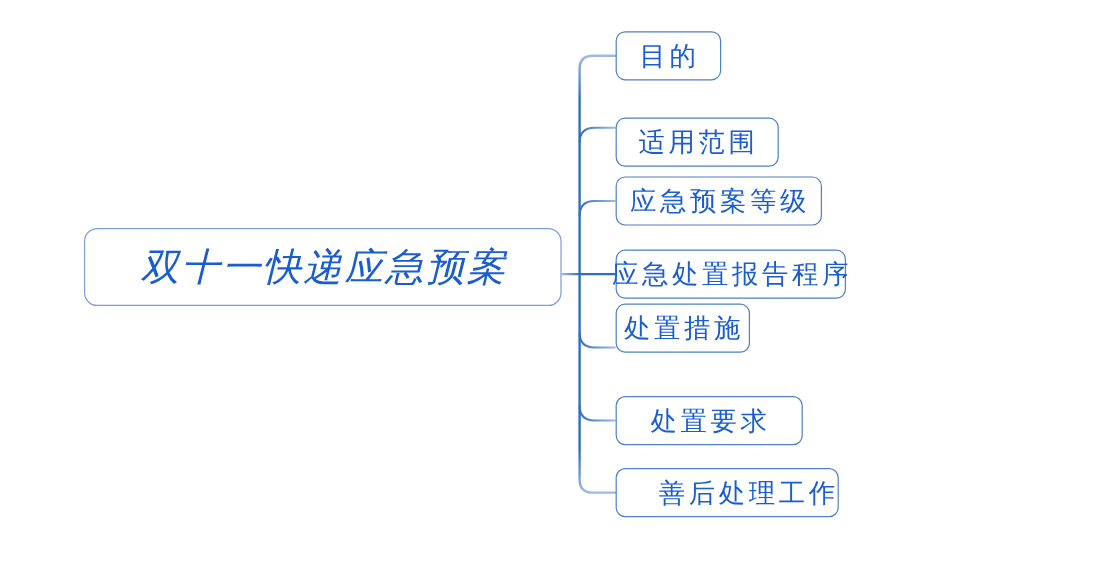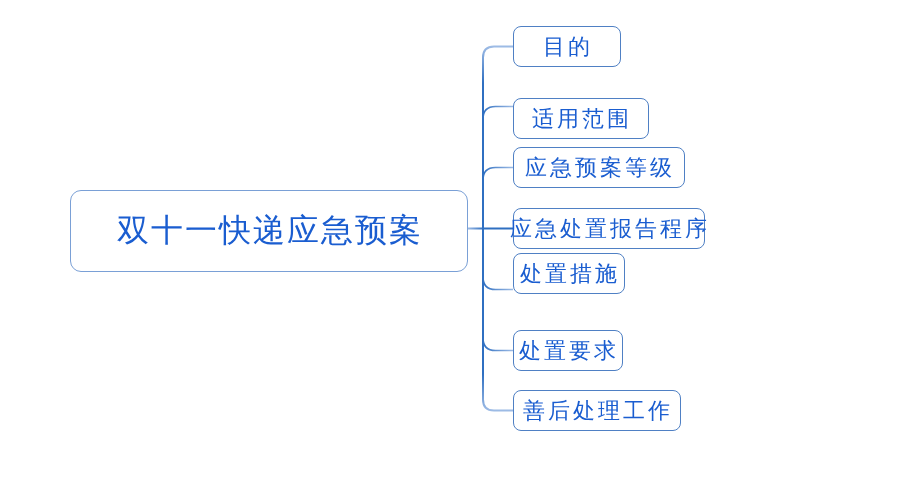--- a/index.html
+++ b/index.html
@@ -33,25 +33,26 @@
     justify-content: center;
     background: #ffffff;
     color: var(--text, #1a5dd0);
     white-space: nowrap;
     cursor: pointer;
   }
   .node.root {
     left: 70px;
     top: 190px;
     width: 398px;
-    height: 82px;
+    height: 65px;
     border: 1.5px solid var(--root-border, #7aa0d6);
     border-radius: 11px;
     font-size: 32px;
     letter-spacing: 2px;
+    font-style: italic;
   }
   .node.child {
     left: 513px;
     height: 41px;
     border: 1.5px solid var(--node-border, #4f80c4);
     border-radius: 8px;
     font-size: 22px;
     letter-spacing: 3px;
   }
   .node span {
@@ -88,35 +89,35 @@
     <path d="M 483 119 Q 483 106.5 495.5 106.5 L 513 106.5" stroke="url(#gElbow)" stroke-width="1.7"></path>
     <path d="M 483 180 Q 483 167.5 495.5 167.5 L 513 167.5" stroke="url(#gElbow)" stroke-width="1.7"></path>
     <path d="M 483 277 Q 483 289.5 495.5 289.5 L 513 289.5" stroke="url(#gElbow)" stroke-width="1.7"></path>
     <path d="M 483 338 Q 483 350.5 495.5 350.5 L 513 350.5" stroke="url(#gElbow)" stroke-width="1.7"></path>
   </svg>
 
   <div class="node root">
     <span>双十一快递应急预案</span>
   </div>
 
-  <div class="node child" style="top:26px; width:108px;">
+  <div class="node child" style="top:26px; width:88px;">
     <span>目的</span>
   </div>
   <div class="node child" style="top:86px; width:136px;margin-top:12px;">
     <span>适用范围</span>
   </div>
   <div class="node child" style="top:147px; width:172px;">
     <span>应急预案等级</span>
   </div>
   <div class="node child" style="top:208px; width:192px;">
     <span>应急处置报告程序</span>
   </div>
   <div class="node child" style="top:253px; width:112px;font-family:Liberation Serif, serif;">
     <span>处置措施</span>
   </div>
-  <div class="node child" style="top:330px; width:110px;text-align:center;">
+  <div class="node child" style="top:330px; width:156px;text-align:center;">
     <span>处置要求</span>
   </div>
-  <div class="node child" style="top:390px; width:168px;">
+  <div class="node child" style="top:390px; width:186px;justify-content:flex-end;">
     <span>善后处理工作</span>
   </div>
 
 </div>
 
 </body></html>

